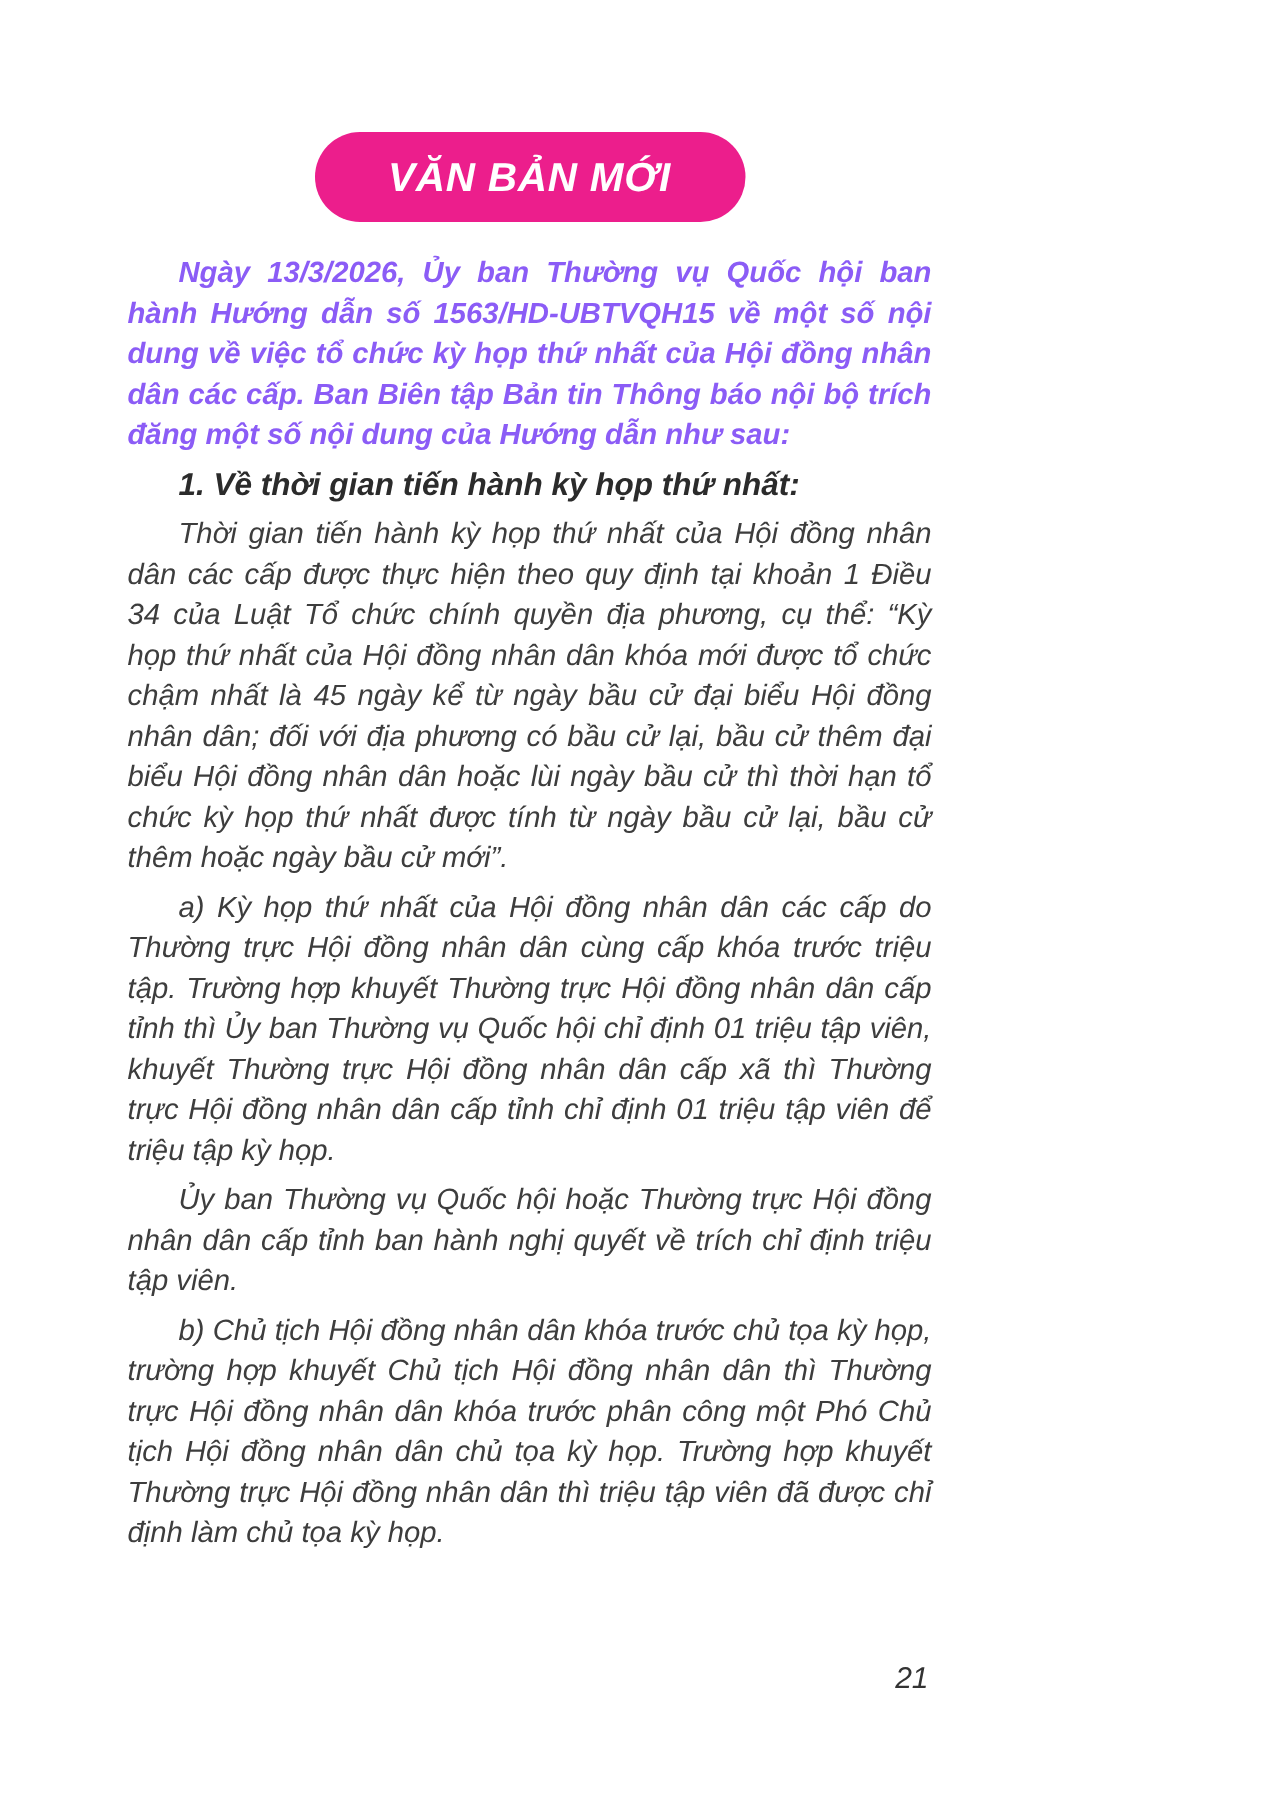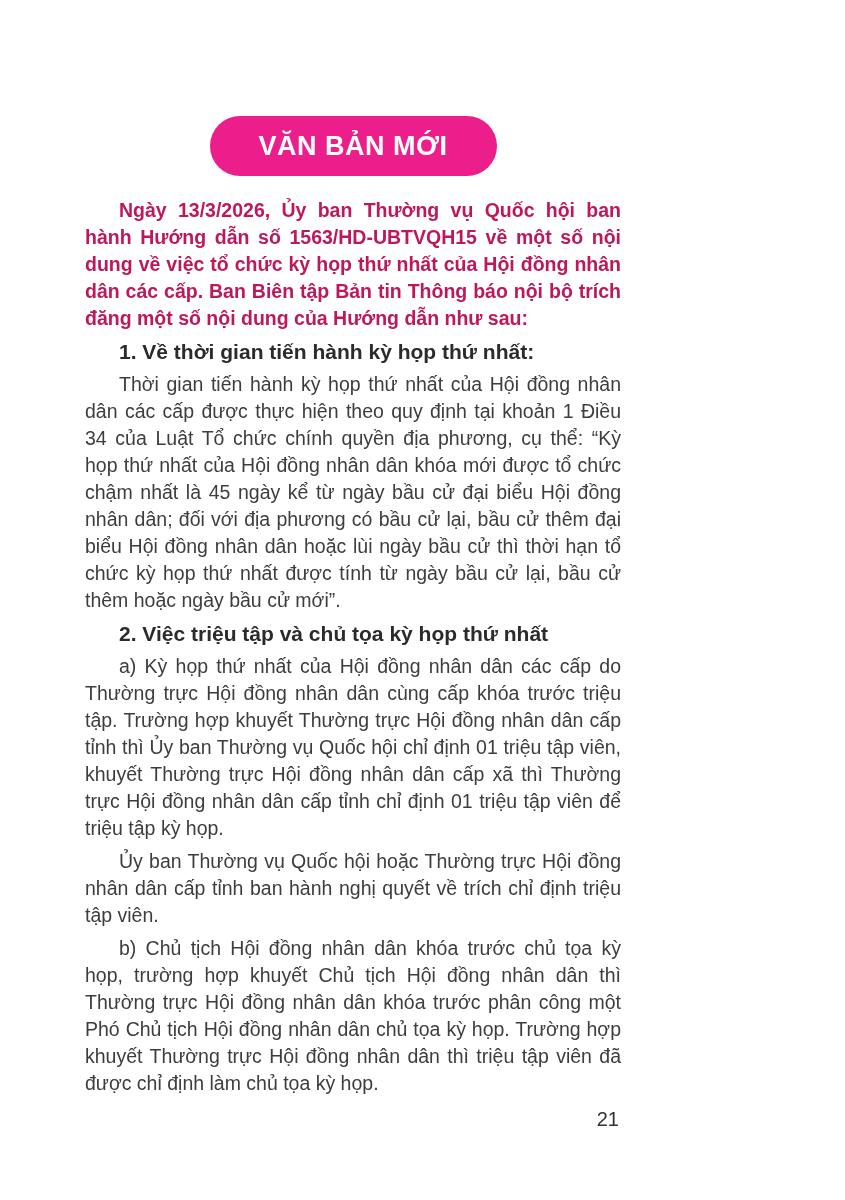--- a/index.html
+++ b/index.html
@@ -10,21 +10,22 @@
     background: #ffffff;
     font-family: "Liberation Sans", sans-serif;
     position: relative;
     overflow: hidden;
   }
   .page {
     position: absolute;
     top: 0; left: 0;
     width: 703px;
     height: 1200px;
-    padding: 116px 82px 0 85px;
+    padding: 88px 82px 0 85px;
+    font-style: italic;
   }
   .badge {
     width: 287px;
     height: 60px;
     margin: 0 auto 21px auto;
     background: #EC1E8C;
     border-radius: 30px;
     display: flex;
     align-items: center;
     justify-content: center;
@@ -37,21 +38,21 @@
     font-size: 19.5px;
     line-height: 27px;
     color: #3d3d3d;
     text-align: justify;
   }
   .content p, .content h2 {
     margin: 0 0 6px 0;
     text-indent: 34px;
   }
   .intro {
-    color: #be185d;
+    color: #8b5cf6;
     font-weight: bold;
   }
   .content h2 {
     font-size: 21px;
     font-weight: bold;
     color: #2b2b2b;
     text-align: left;
     margin-top: 2px;
   }
   .page-number {
@@ -72,21 +73,20 @@
   </div>
 
   <div class="content">
 
     <p class="intro">Ngày 13/3/2026, Ủy ban Thường vụ Quốc hội ban hành Hướng dẫn số 1563/HD-UBTVQH15 về một số nội dung về việc tổ chức kỳ họp thứ nhất của Hội đồng nhân dân các cấp. Ban Biên tập Bản tin Thông báo nội bộ trích đăng một số nội dung của Hướng dẫn như sau:</p>
 
     <h2>1. Về thời gian tiến hành kỳ họp thứ nhất:</h2>
 
     <p>Thời gian tiến hành kỳ họp thứ nhất của Hội đồng nhân dân các cấp được thực hiện theo quy định tại khoản 1 Điều 34 của Luật Tổ chức chính quyền địa phương, cụ thể: “Kỳ họp thứ nhất của Hội đồng nhân dân khóa mới được tổ chức chậm nhất là 45 ngày kể từ ngày bầu cử đại biểu Hội đồng nhân dân; đối với địa phương có bầu cử lại, bầu cử thêm đại biểu Hội đồng nhân dân hoặc lùi ngày bầu cử thì thời hạn tổ chức kỳ họp thứ nhất được tính từ ngày bầu cử lại, bầu cử thêm hoặc ngày bầu cử mới”.</p>
 
-    <h2>2. Việc triệu tập và chủ tọa kỳ họp thứ nhất</h2>
 
     <p>a) Kỳ họp thứ nhất của Hội đồng nhân dân các cấp do Thường trực Hội đồng nhân dân cùng cấp khóa trước triệu tập. Trường hợp khuyết Thường trực Hội đồng nhân dân cấp tỉnh thì Ủy ban Thường vụ Quốc hội chỉ định 01 triệu tập viên, khuyết Thường trực Hội đồng nhân dân cấp xã thì Thường trực Hội đồng nhân dân cấp tỉnh chỉ định 01 triệu tập viên để triệu tập kỳ họp.</p>
 
     <p>Ủy ban Thường vụ Quốc hội hoặc Thường trực Hội đồng nhân dân cấp tỉnh ban hành nghị quyết về trích chỉ định triệu tập viên.</p>
 
     <p>b) Chủ tịch Hội đồng nhân dân khóa trước chủ tọa kỳ họp, trường hợp khuyết Chủ tịch Hội đồng nhân dân thì Thường trực Hội đồng nhân dân khóa trước phân công một Phó Chủ tịch Hội đồng nhân dân chủ tọa kỳ họp. Trường hợp khuyết Thường trực Hội đồng nhân dân thì triệu tập viên đã được chỉ định làm chủ tọa kỳ họp.</p>
 
 
 
 

